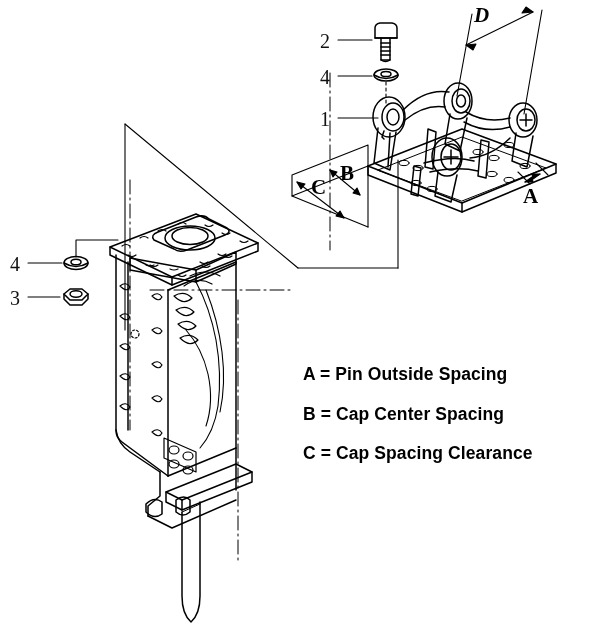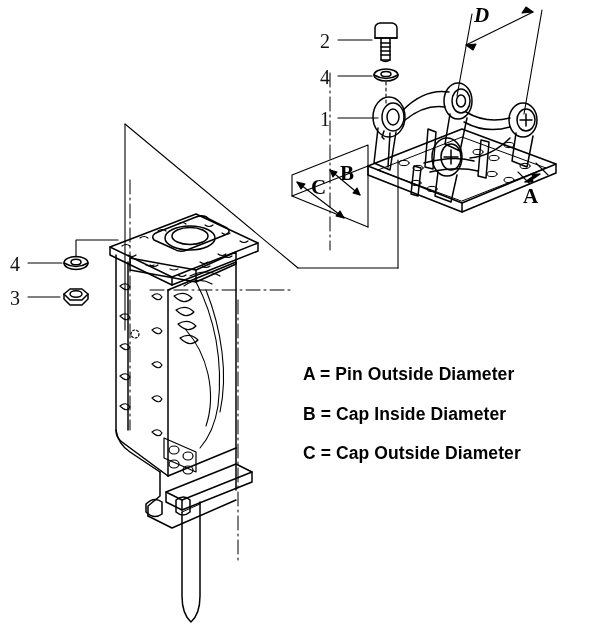--- a/index.html
+++ b/index.html
@@ -287,18 +287,18 @@
   <div class="callout" style="left:320px;top:109px;">1</div>
   <div class="callout" style="left:10px;top:254px;">4</div>
   <div class="callout" style="left:10px;top:288px;">3</div>
 
   <div class="dimlabel ital" style="left:474px;top:5px;">D</div>
   <div class="dimlabel" style="left:523px;top:186px;">A</div>
   <div class="dimlabel" style="left:340px;top:163px;">B</div>
   <div class="dimlabel" style="left:311px;top:177px;">C</div>
 
   <div class="legend">
-    <div class="legend-row">A = Pin Outside Diameter</div>
-    <div class="legend-row">B = Cap Inside Diameter</div>
-    <div class="legend-row">C = Cap Outside Diameter</div>
+    <div class="legend-row">A = Pin Outside Spacing</div>
+    <div class="legend-row">B = Cap Center Spacing</div>
+    <div class="legend-row">C = Cap Spacing Clearance</div>
   </div>
 
 </div>
 
 </body></html>

